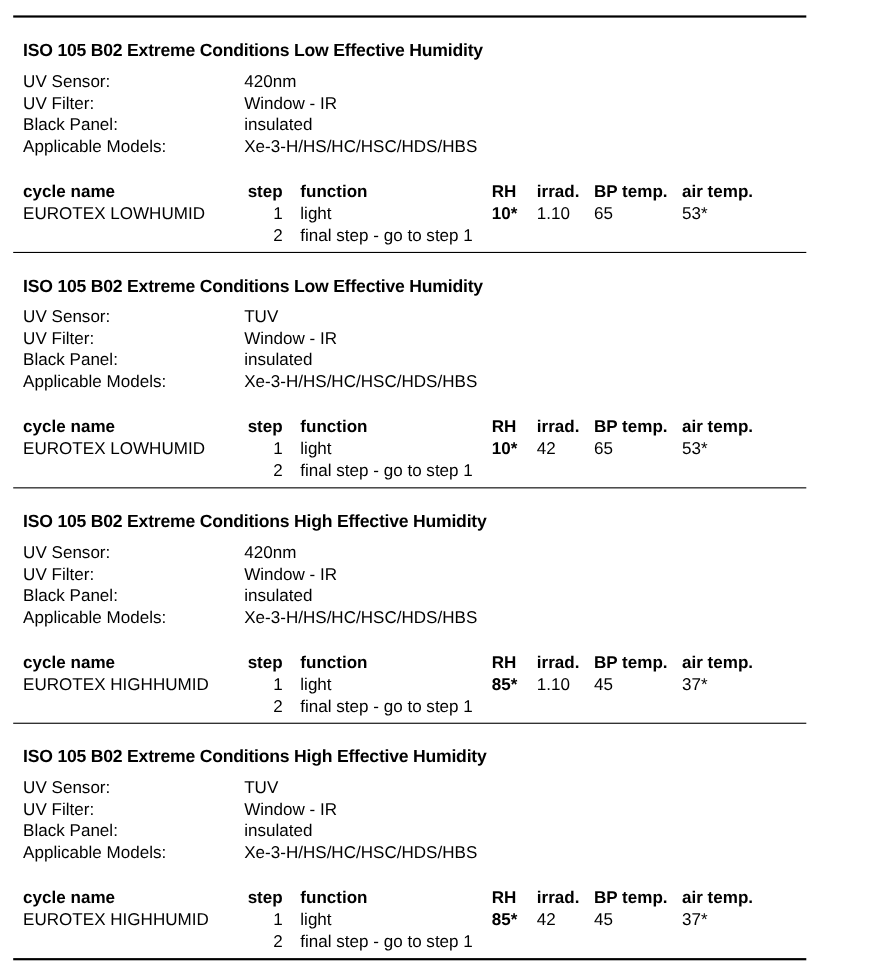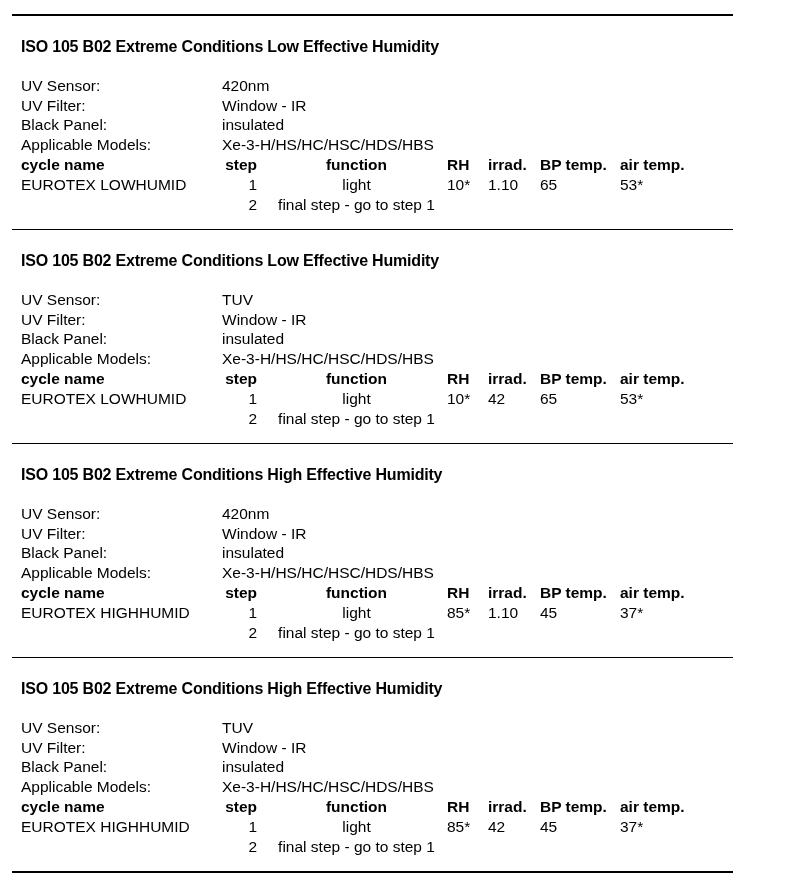--- a/index.html
+++ b/index.html
@@ -32,42 +32,43 @@
     overflow: hidden;
   }
   .title {
     margin: 0;
     font-size: 16px;
     font-weight: bold;
     line-height: 18px;
     letter-spacing: -0.2px;
   }
   .meta {
-    margin-top: 20px;
+    margin-top: 9px;
     font-size: 15.5px;
   }
   .meta-row { line-height: 19.7px; }
   .ml {
     display: inline-block;
     width: 201px;
   }
   .tbl {
+    margin-top: 21px;
     display: grid;
     grid-template-columns: 204px 32px 183px 44px 56px 80px 106px 58px;
     font-size: 15.5px;
   }
   .tr { display: contents; }
   .th .td { font-weight: bold; }
   .td {
     line-height: 20px;
     white-space: nowrap;
   }
   .c1 { text-align: right; }
-  .c2 { padding-left: 16px; text-align: center; }
-  .c3 { padding-left: 7px; }
+  .c2 { padding-left: 16px; }
+  .c3 { padding-left: 7px; font-weight: bold; }
   .c4 { padding-left: 4px; }
   .c5, .c6, .c7 { text-align: left; }
 </style>
 </head>
 <body>
 
 <div class="page">
 
   <div class="rule"></div>
 

